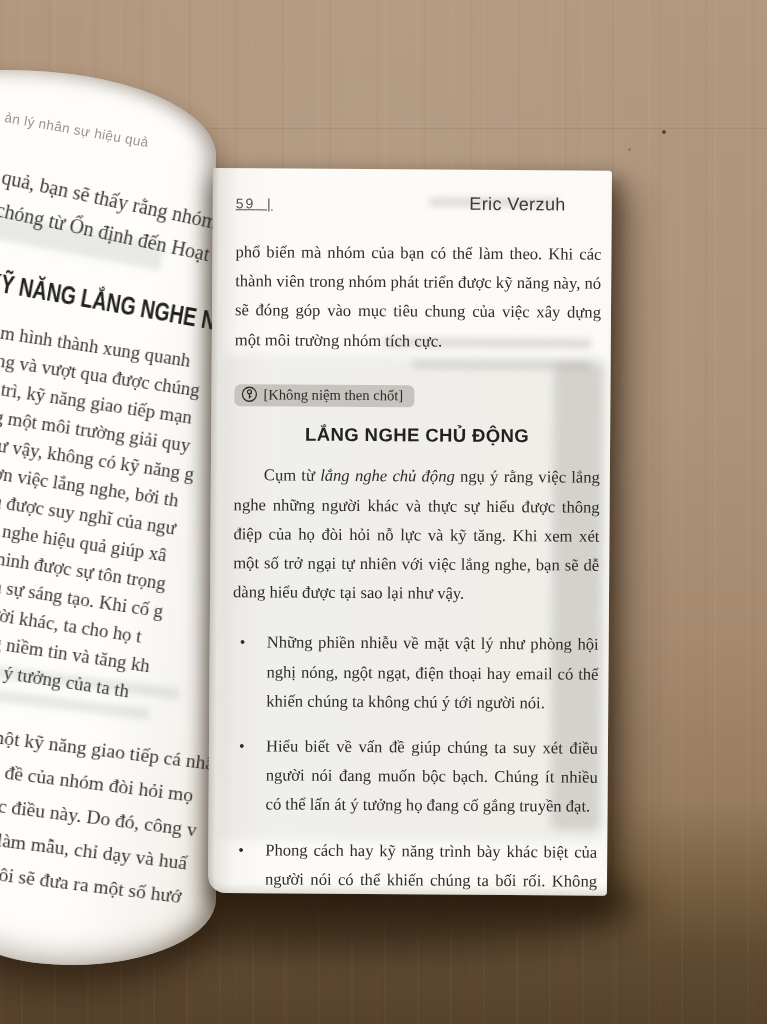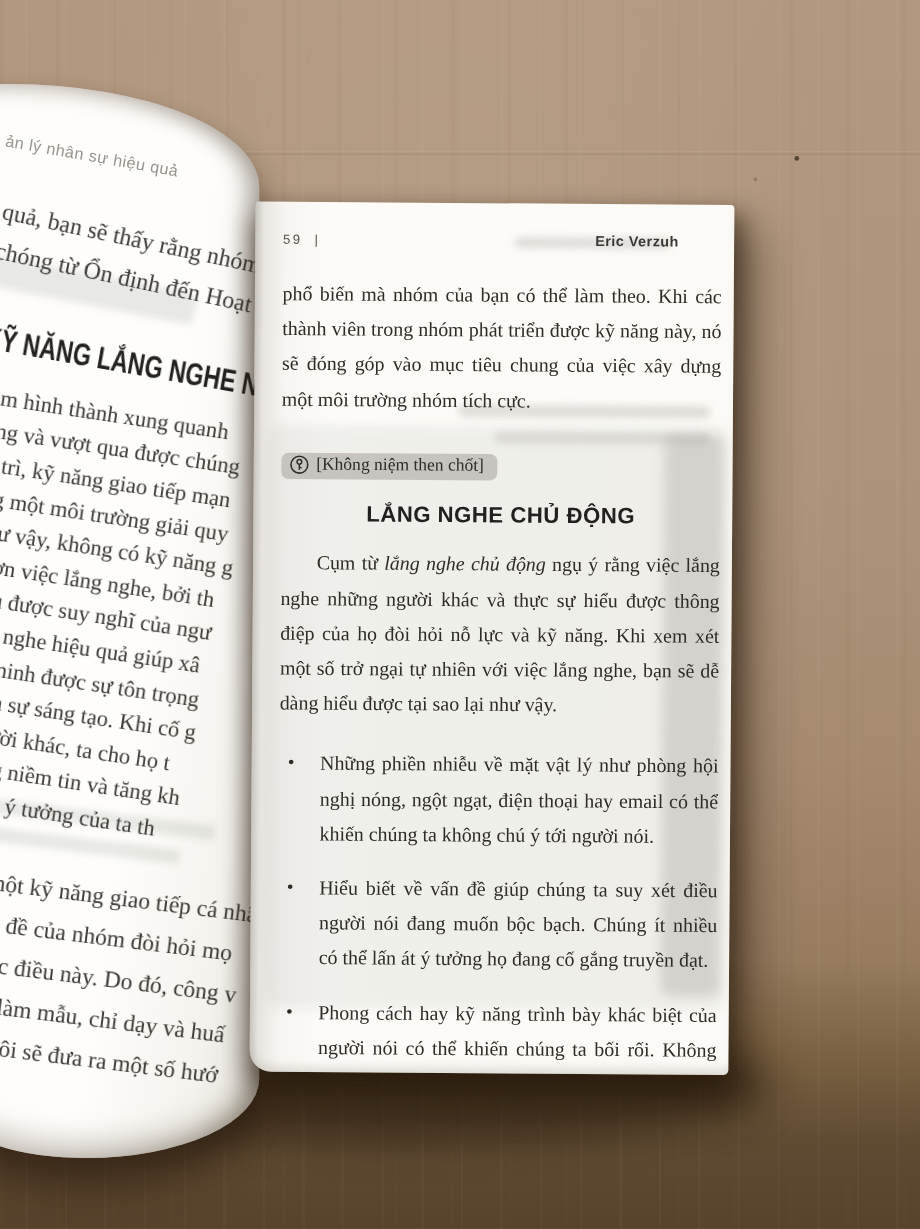--- a/index.html
+++ b/index.html
@@ -75,22 +75,22 @@
   .ghost{position:absolute;filter:blur(5px);border-radius:8px;}
   .ghost.wash{left:12px;top:186px;width:382px;height:486px;background:rgba(175,172,167,0.16);}
   .ghost.band{left:342px;top:192px;width:50px;height:468px;background:rgba(168,165,160,0.38);}
   .ghost.l1{left:216px;top:28px;width:130px;height:9px;background:rgba(150,148,144,0.28);filter:blur(3px);}
   .ghost.l2{left:170px;top:168px;width:210px;height:10px;background:rgba(158,155,150,0.30);filter:blur(3px);}
   .ghost.l3{left:200px;top:190px;width:180px;height:10px;background:rgba(158,155,150,0.26);filter:blur(3px);}
 
   .rp-content{position:absolute;inset:0;padding:24px 12px 0 23px;box-sizing:border-box;}
   .rp-header{display:flex;justify-content:space-between;align-items:baseline;
       font-family:"Liberation Sans",sans-serif;padding-right:34px;}
-  .rp-pageno{font-size:11px;color:#55504b;letter-spacing:2px;}
-  .rp-author{font-weight:700;font-size:12px;color:#3b3835;letter-spacing:.4px;}
+  .rp-pageno{font-size:14px;color:#55504b;letter-spacing:2px;text-decoration:underline;}
+  .rp-author{font-weight:400;font-size:18px;color:#3b3835;letter-spacing:.4px;}
   .rp-body{width:366px;margin-top:24px;}
   .para{font-size:16.6px;line-height:29.2px;color:#2f2c28;text-align:justify;}
   .badge-row{margin-top:30px;}
   .badge{display:inline-flex;align-items:center;gap:6px;background:#c7c4c0;
       border-radius:6px;padding:2px 11px 3px 7px;font-size:14.6px;color:#2f2c28;}
   .badge svg{display:block;}
   .rp-heading{margin-top:17px;text-align:center;
       font-family:"Liberation Sans",sans-serif;font-weight:700;font-size:18.5px;
       letter-spacing:.4px;color:#222120;}
   .para.indent{margin-top:15px;text-indent:30px;}
@@ -177,21 +177,21 @@
                 <line x1="8" y1="7.6" x2="8" y2="12.2" stroke="#2f2c28" stroke-width="1.2"></line>
                 <line x1="8" y1="10.4" x2="10" y2="10.4" stroke="#2f2c28" stroke-width="1.2"></line>
               </svg>
             </span>
             <span>[Không niệm then chốt]</span>
           </span>
         </div>
 
         <div class="rp-heading">LẮNG NGHE CHỦ ĐỘNG</div>
 
-        <div class="para indent"><span>Cụm từ </span><span class="it">lắng nghe chủ động</span><span> ngụ ý rằng việc lắng nghe những người khác và thực sự hiểu được thông điệp của họ đòi hỏi nỗ lực và kỹ năng. Khi xem xét một số trở ngại tự nhiên với việc lắng nghe, bạn sẽ dễ dàng hiểu được tại sao lại như vậy.</span></div>
+        <div class="para indent"><span>Cụm từ </span><span class="it">lắng nghe chủ động</span><span> ngụ ý rằng việc lắng nghe những người khác và thực sự hiểu được thông điệp của họ đòi hỏi nỗ lực và kỹ tăng. Khi xem xét một số trở ngại tự nhiên với việc lắng nghe, bạn sẽ dễ dàng hiểu được tại sao lại như vậy.</span></div>
 
         <div class="bullets">
           <div class="bullet">
             <span class="bmark">•</span>
             <span class="btext">Những phiền nhiễu về mặt vật lý như phòng hội nghị nóng, ngột ngạt, điện thoại hay email có thể khiến chúng ta không chú ý tới người nói.</span>
           </div>
           <div class="bullet">
             <span class="bmark">•</span>
             <span class="btext">Hiểu biết về vấn đề giúp chúng ta suy xét điều người nói đang muốn bộc bạch. Chúng ít nhiều có thể lấn át ý tưởng họ đang cố gắng truyền đạt.</span>
           </div>

